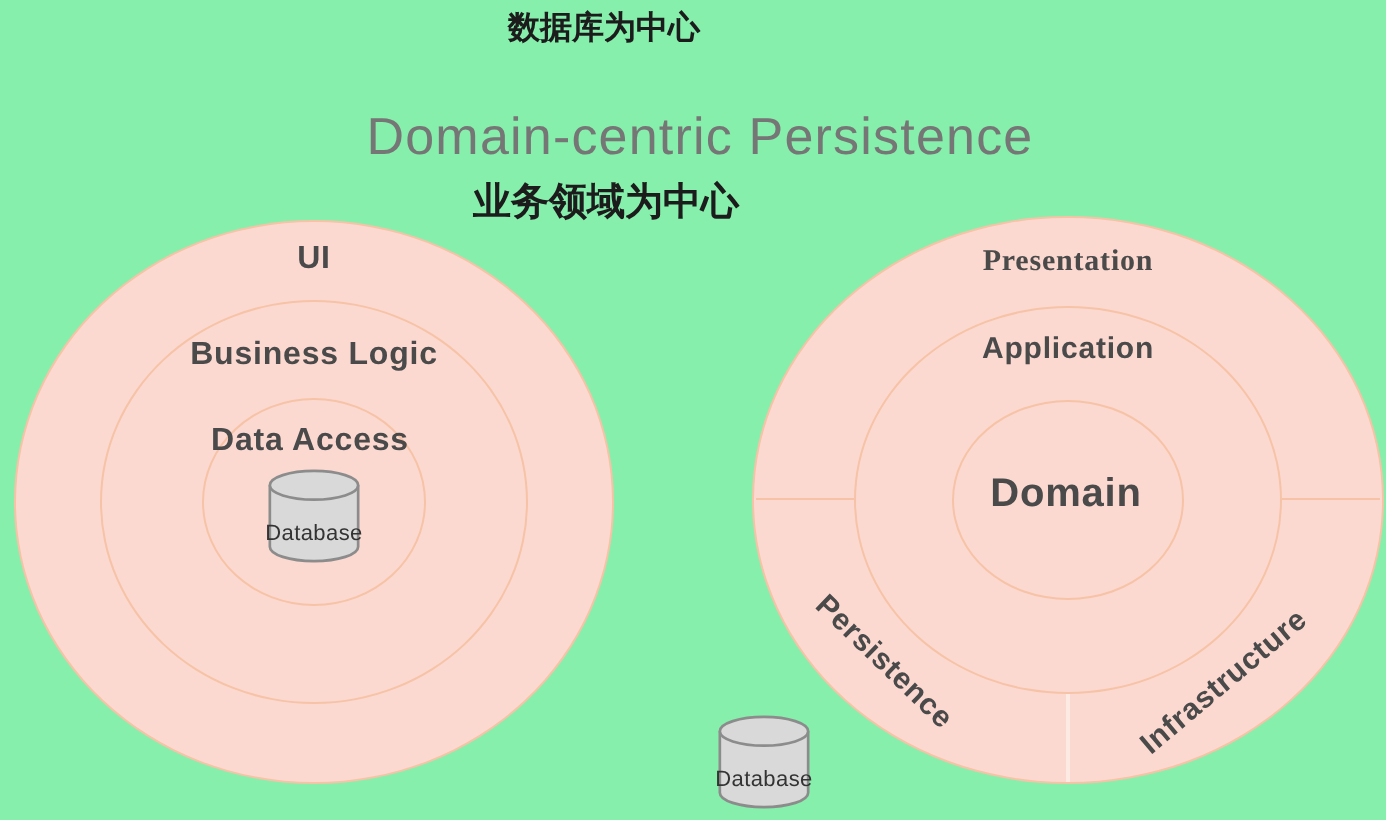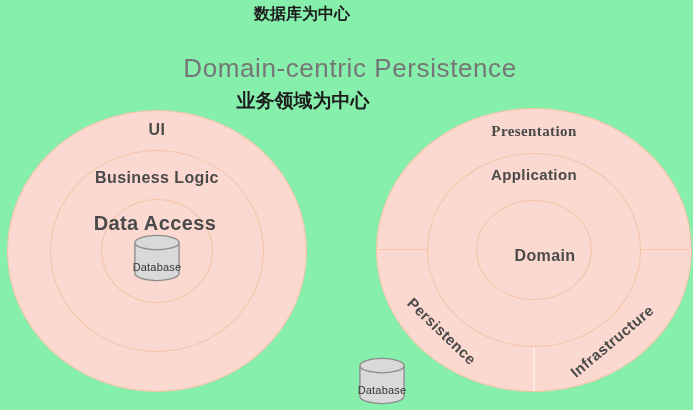--- a/index.html
+++ b/index.html
@@ -58,24 +58,24 @@
     position:absolute;
     transform:translateX(-50%);
     color:var(--label-text);
     font-size:15px;
     font-weight:bold;
     letter-spacing:0.4px;
     white-space:nowrap;
   }
   #label-ui{left:150px;top:11px;font-size:16px;}
   #label-business-logic{left:150px;top:59px;font-size:16px;}
-  #label-data-access{left:148px;top:102px;font-size:20px;}
+  #label-data-access{left:148px;top:102px;font-size:16px;}
   #label-presentation{left:158px;top:15px;font-family:Liberation Serif, serif;}
   #label-application{left:158px;top:58px;}
-  #label-domain{left:169px;top:128px;font-size:16px;margin-top:11px;}
+  #label-domain{left:157px;top:128px;font-size:20px;}
 
   .sector-label{
     position:absolute;
     color:var(--label-text);
     font-size:15px;
     font-weight:bold;
     letter-spacing:0.4px;
     white-space:nowrap;
   }
   #label-persistence{

